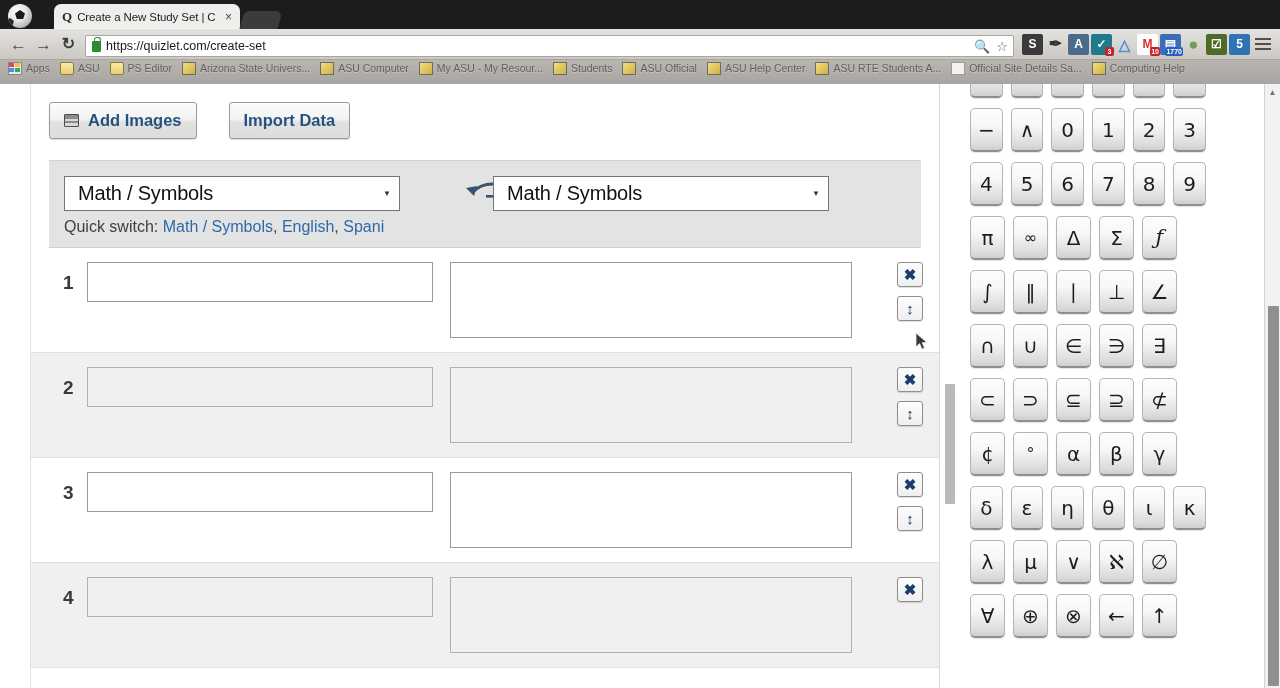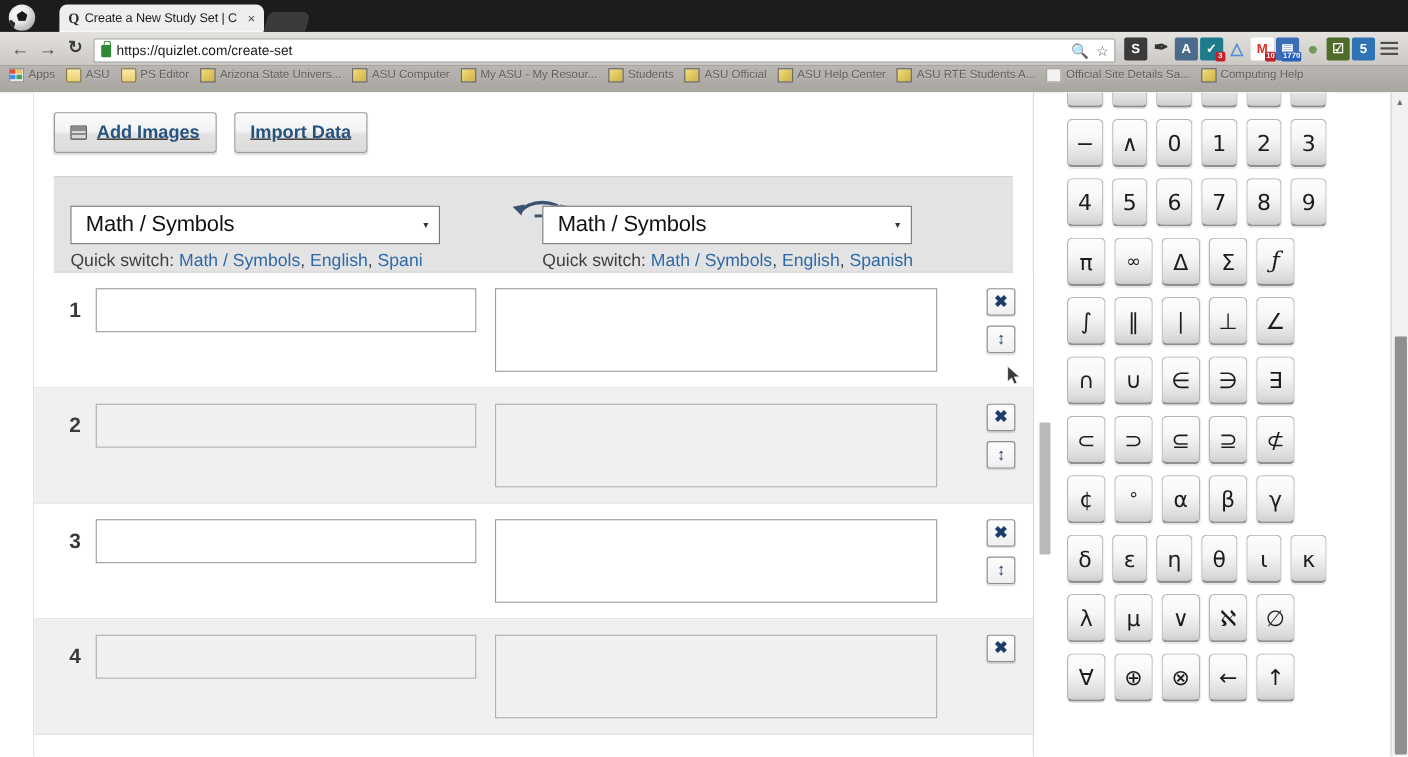--- a/index.html
+++ b/index.html
@@ -220,23 +220,22 @@
     width: 910px;
     height: 604px;
     background: #ffffff;
     border-left: 1px solid #e3e3e3;
     border-right: 1px solid #d8d8d8;
   }
 
   .toolbar-row {
     padding: 18px 0 0 18px;
     display: flex;
-    gap: 16px;
+    gap: 32px;
     height: 76px;
-    text-decoration: underline;
   }
   .btn3d {
     height: 37px;
     background: linear-gradient(#fbfbfb 0%, #f3f3f3 45%, #e2e2e2 55%, #dcdcdc 100%);
     border: 1px solid #9a9a9a;
     border-radius: 3px;
     box-shadow: 0 1px 1px rgba(0,0,0,.14), 0 1px 0 #ffffff inset;
     display: flex;
     align-items: center;
     padding: 0 14px;
@@ -257,21 +256,21 @@
     flex: none;
   }
 
   .lang-bar {
     margin: 0 18px;
     background: #e3e3e3;
     border-top: 1px solid #d2d2d2;
     border-bottom: 1px solid #cfcfcf;
     height: 88px;
     display: flex;
-    align-items: flex-end;
+    align-items: flex-start;
     padding-top: 15px;
     position: relative;
   }
   .lang-col { position: relative; }
   .lang-col.left { width: 382px; margin-left: 15px; }
   .lang-col.right { width: 350px; margin-left: 47px; }
   .lang-select {
     height: 35px;
     background: #ffffff;
     border: 1px solid #767676;
@@ -561,26 +560,20 @@
           <path d="M50 19 L58 11 L47 9 Z" fill="#39536f"></path>
           <rect x="24" y="18" width="14" height="2.6" fill="#39536f"></rect>
         </svg>
       </div>
 
       <div class="lang-col right">
         <div class="lang-select">
           <span class="sel-text">Math / Symbols</span>
           <span class="caret">▼</span>
         </div>
-        <div class="quick">
-          <span>Quick switch:</span>
-          <a href="#">Math / Symbols</a><span>,</span>
-          <a href="#">English</a><span>,</span>
-          <a href="#">Spanish</a>
-        </div>
       </div>
     </div>
 
     <div class="rows">
 
       <div class="term-row">
         <div class="row-num">1</div>
         <div class="field term"></div>
         <div class="field def"></div>
         <div class="row-actions">

